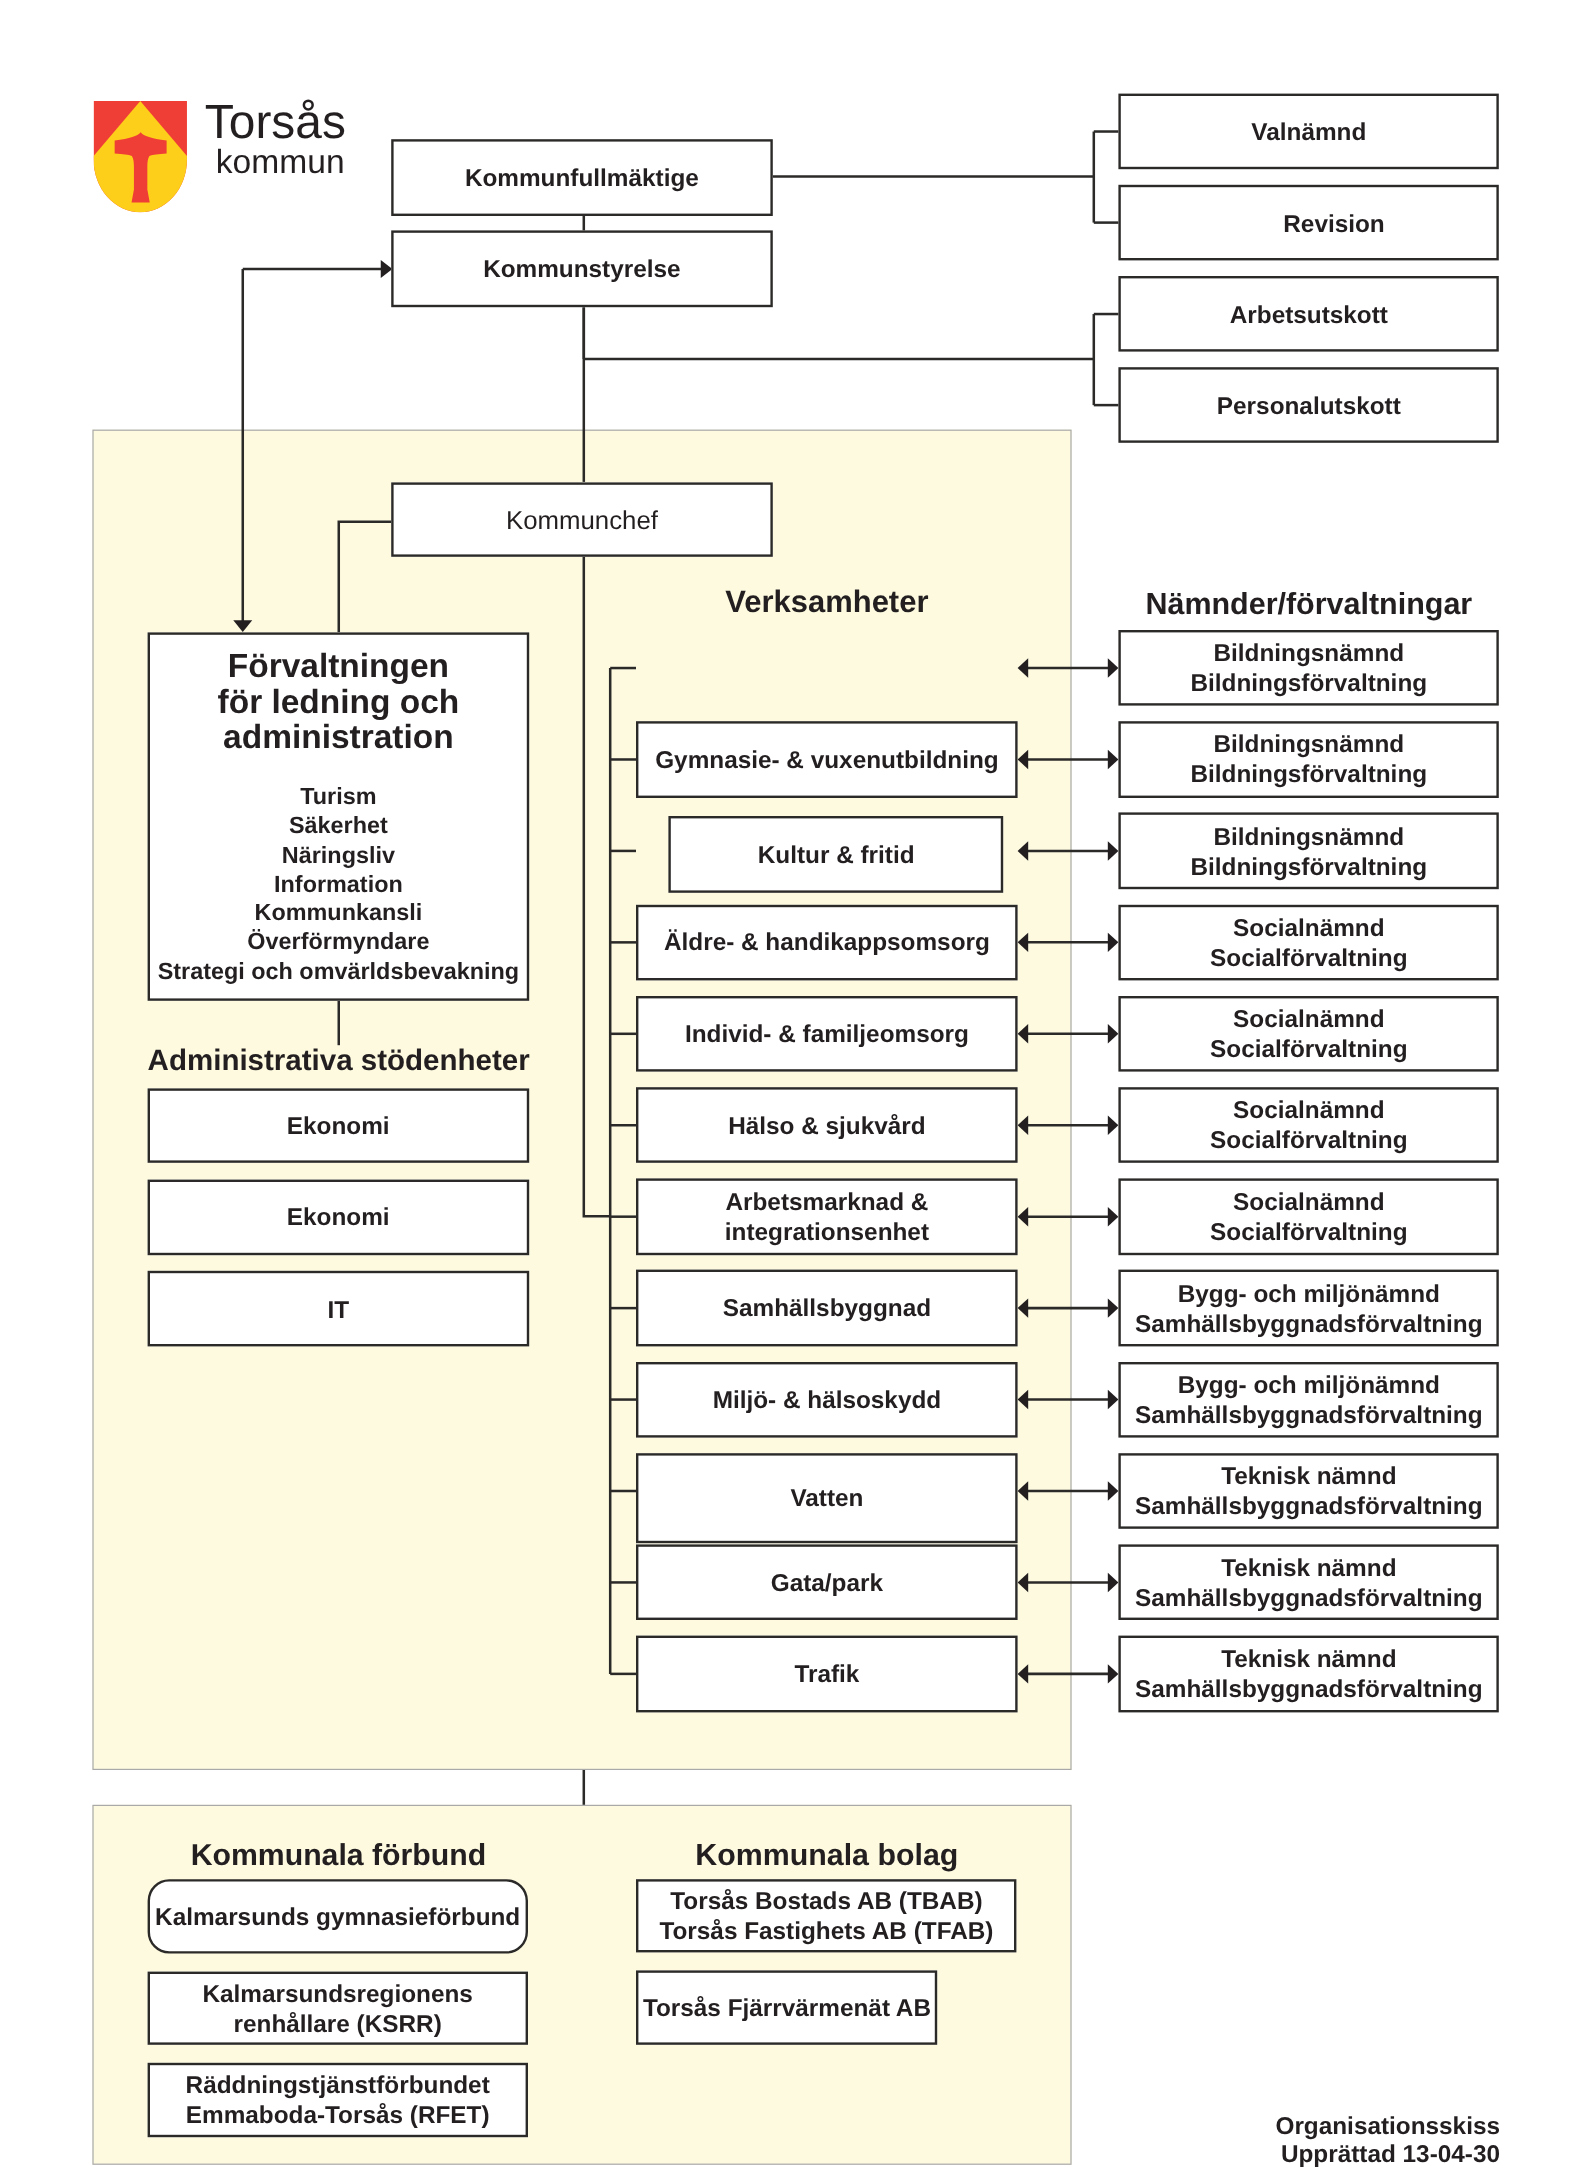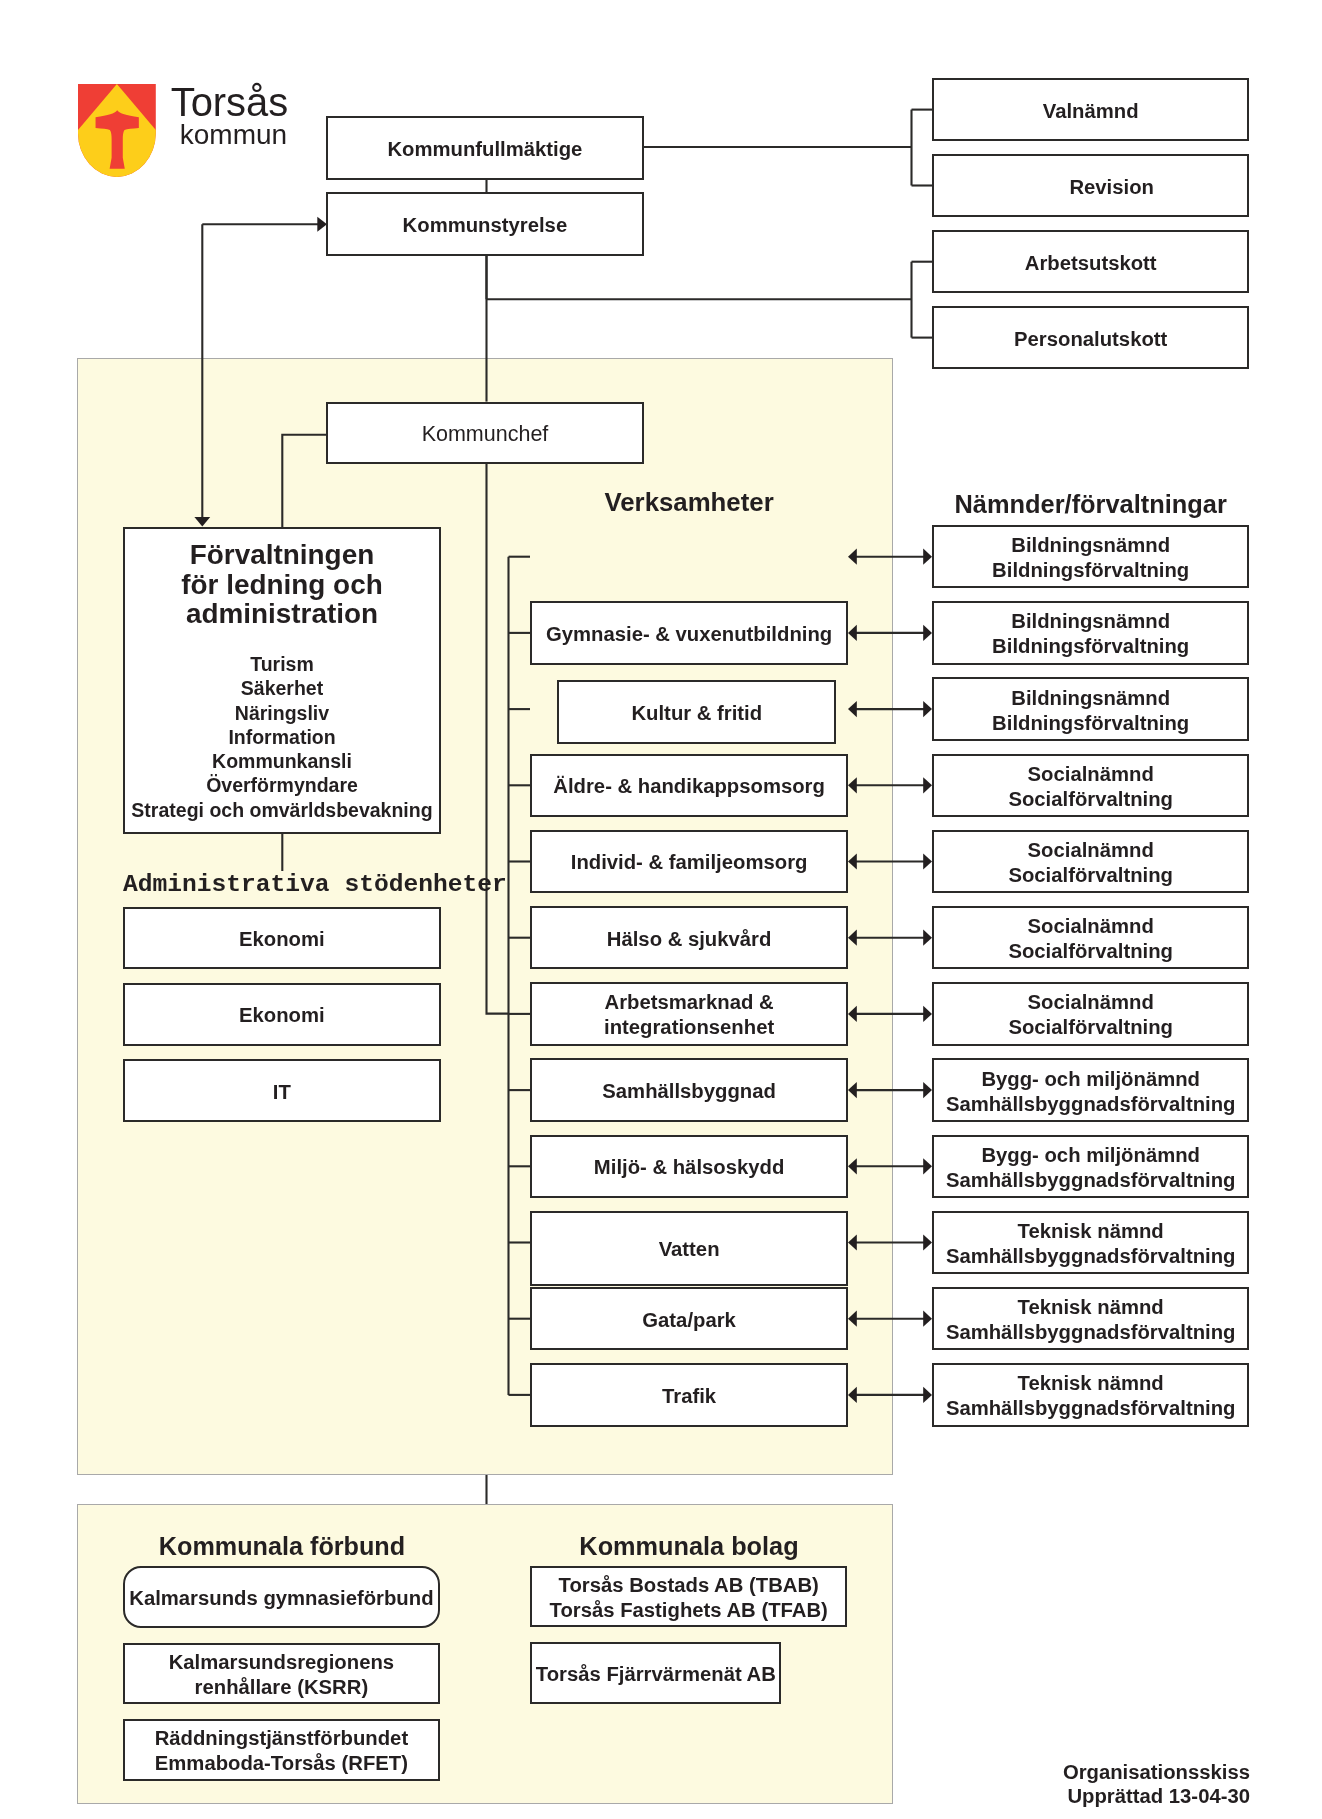--- a/index.html
+++ b/index.html
@@ -118,21 +118,21 @@
 administration</div>
     <div style="position:absolute;left:0;top:123px;width:100%;text-align:center;
                 font-size:19.5px;line-height:24.25px;white-space:pre-line;">Turism
 Säkerhet
 Näringsliv
 Information
 Kommunkansli
 Överförmyndare
 Strategi och omvärldsbevakning</div>
   </div>
-  <div class="hdr" style="left:123px;top:871px;width:318px;font-size:24.6px;font-family:Liberation Mono, monospace;">Administrativa stödenheter</div>
+  <div class="hdr" style="left:123px;top:871px;width:318px;font-size:24.6px;">Administrativa stödenheter</div>
 
   <div class="hdr" style="left:530.3px;top:488px;width:317.6px;font-size:25.8px;">Verksamheter</div>
   <div class="hdr" style="left:931.9px;top:489.5px;width:317.6px;font-size:25.4px;">Nämnder/förvaltningar</div>
 
   <div class="hdr" style="left:123px;top:1532px;width:318px;font-size:25.2px;">Kommunala förbund</div>
   <div class="hdr" style="left:530px;top:1532px;width:318px;font-size:25.3px;">Kommunala bolag</div>
 
   <div style="position:absolute;left:950px;top:1761px;width:300px;text-align:right;
               font-size:20.3px;font-weight:bold;line-height:23.8px;white-space:pre-line;">Organisationsskiss
 Upprättad 13-04-30</div>

